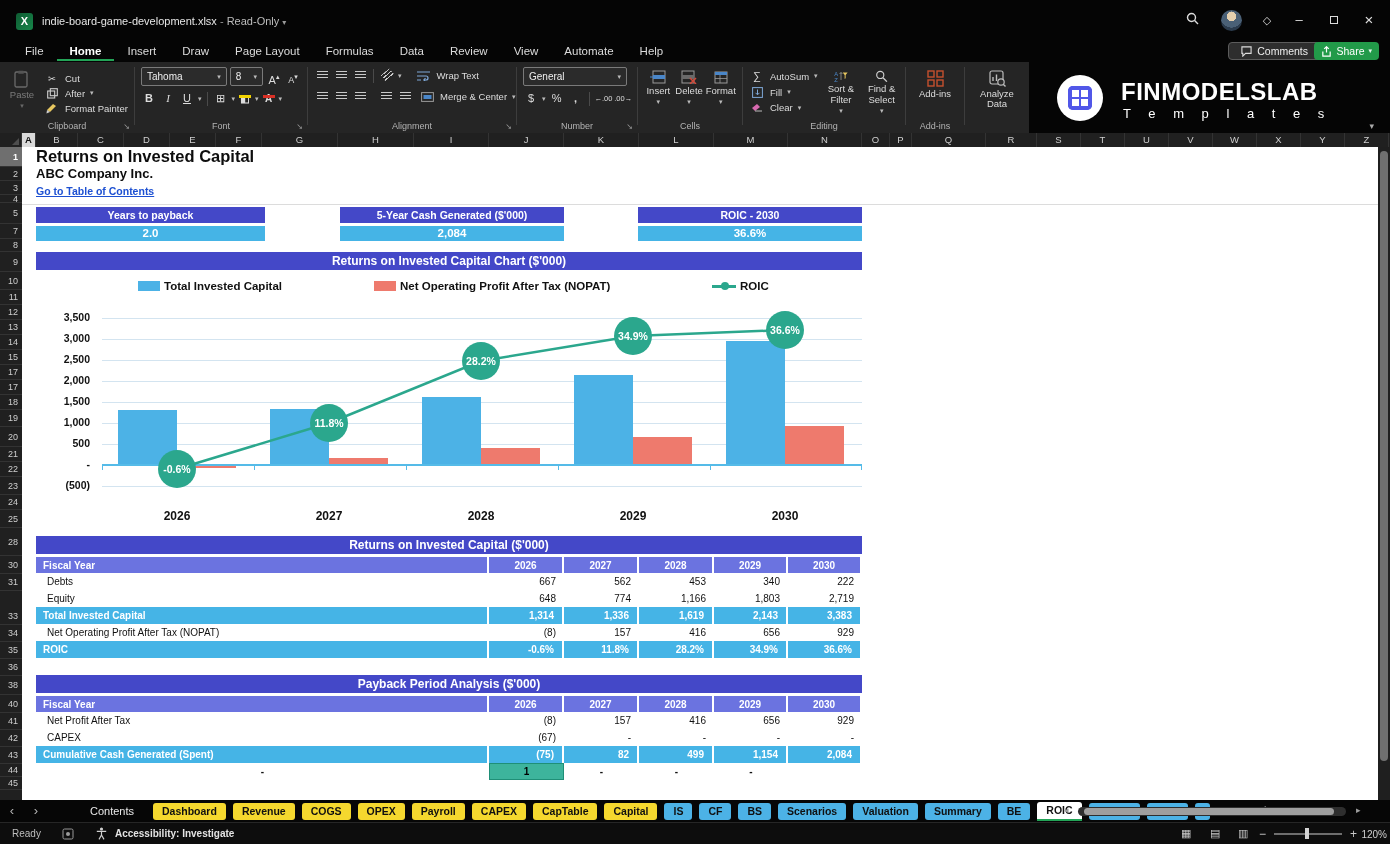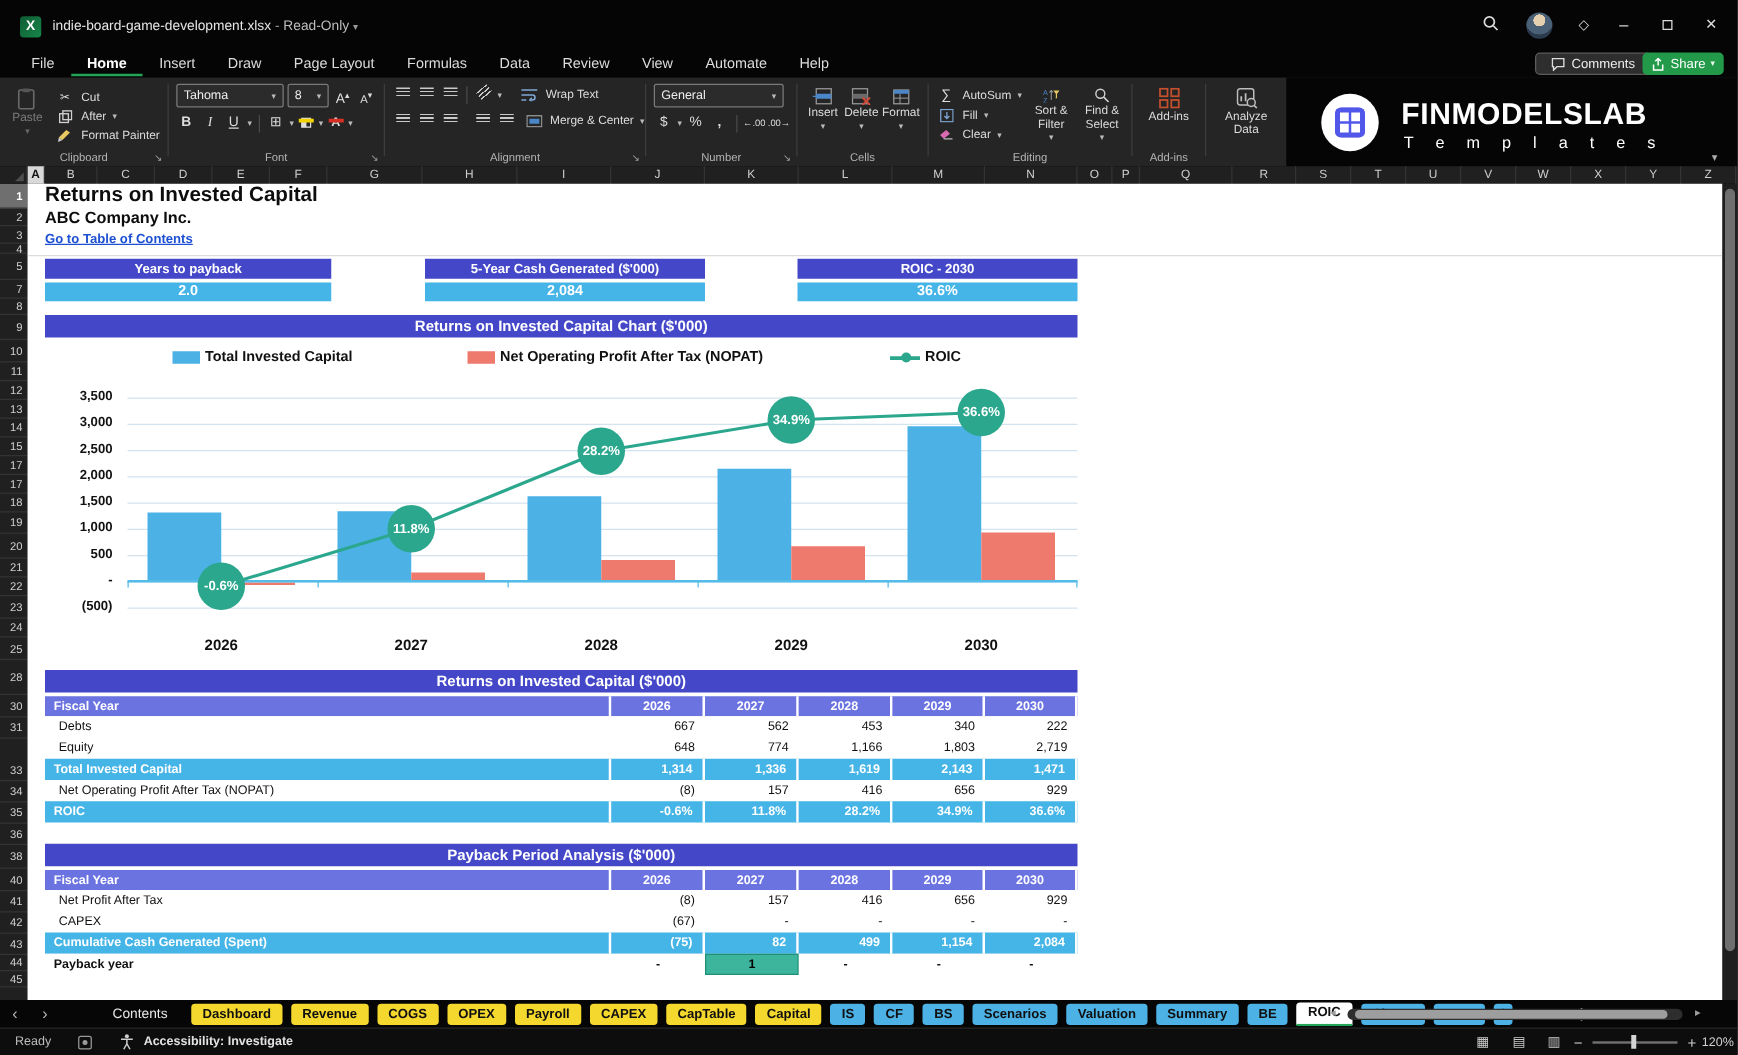--- a/index.html
+++ b/index.html
@@ -633,21 +633,21 @@
         <div class="cell num">648</div>
         <div class="cell num">774</div>
         <div class="cell num">1,166</div>
         <div class="cell num">1,803</div>
         <div class="cell num">2,719</div>
         <div class="cell lab total">Total Invested Capital</div>
         <div class="cell num total">1,314</div>
         <div class="cell num total">1,336</div>
         <div class="cell num total">1,619</div>
         <div class="cell num total">2,143</div>
-        <div class="cell num total">1,471</div>
+        <div class="cell num total">3,383</div>
         <div class="cell lab">Net Operating Profit After Tax (NOPAT)</div>
         <div class="cell num">(8)</div>
         <div class="cell num">157</div>
         <div class="cell num">416</div>
         <div class="cell num">656</div>
         <div class="cell num">929</div>
         <div class="cell lab total">ROIC</div>
         <div class="cell num total">-0.6%</div>
         <div class="cell num total">11.8%</div>
         <div class="cell num total">28.2%</div>
@@ -673,21 +673,20 @@
         <div class="cell num">-</div>
         <div class="cell num">-</div>
         <div class="cell num">-</div>
         <div class="cell num">-</div>
         <div class="cell lab total">Cumulative Cash Generated (Spent)</div>
         <div class="cell num total">(75)</div>
         <div class="cell num total">82</div>
         <div class="cell num total">499</div>
         <div class="cell num total">1,154</div>
         <div class="cell num total">2,084</div>
-        <div class="cell lab blab">Payback year</div>
         <div class="cell num pay">-</div>
         <div class="cell num pay hl">1</div>
         <div class="cell num pay">-</div>
         <div class="cell num pay">-</div>
         <div class="cell num pay">-</div>
       </div>
     </div>
 
   <div class="vscroll">
       <div class="thumb"></div>

